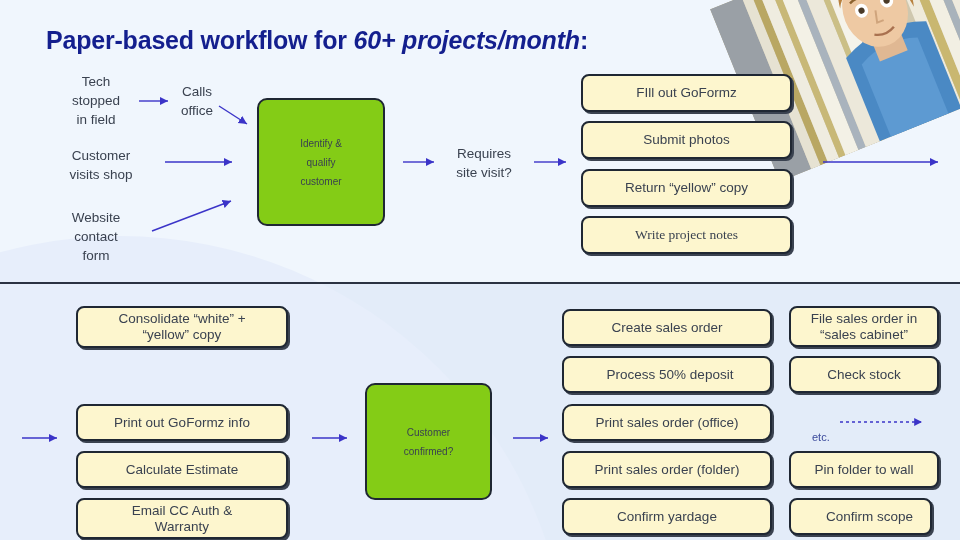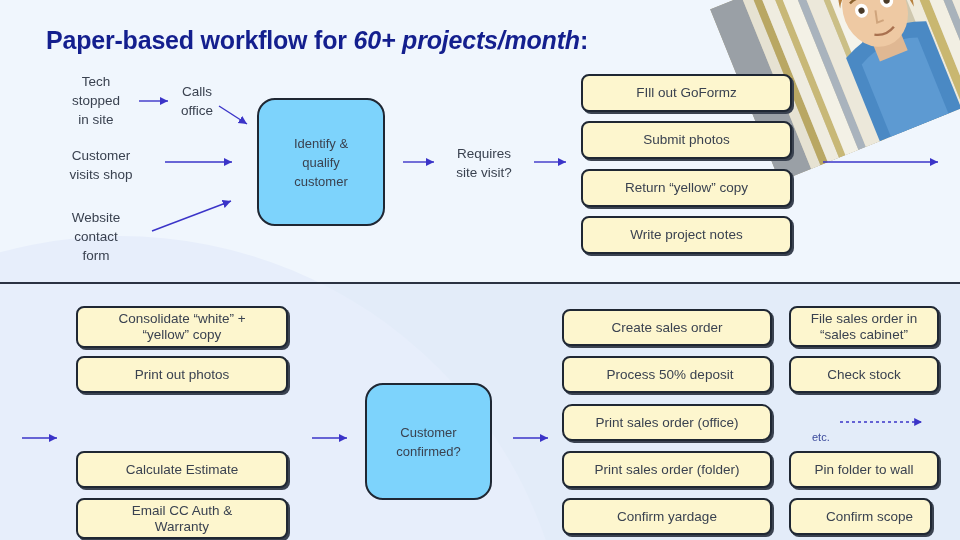--- a/index.html
+++ b/index.html
@@ -33,23 +33,23 @@
   .photo{position:absolute;left:735px;top:-48px;width:270px;height:186px;
          transform:rotate(-22deg);overflow:hidden;
          box-shadow:0 0 0 0 rgba(0,0,0,0);}
   .photo .inner{position:absolute;inset:0;}
 
   
   .ybox{position:absolute;background:#fdf6ce;border:2px solid #1f2733;border-radius:8px;
         box-shadow:2px 2px 0 #3a4250;
         display:flex;align-items:center;justify-content:center;text-align:center;
         color:#3a4250;font-size:13.5px;line-height:16px;padding:0 6px;box-sizing:border-box;}
-  .bbox{position:absolute;background:#7dd3fc;border:2.5px solid #1f2733;border-radius:18px;
+  .bbox{position:absolute;background:#84cc16;border:2.5px solid #1f2733;border-radius:10px;
         display:flex;align-items:center;justify-content:center;text-align:center;
-        color:#3a4250;font-size:13px;line-height:19px;box-sizing:border-box;}
+        color:#3a4250;font-size:10px;line-height:19px;box-sizing:border-box;}
   .tlabel{position:absolute;text-align:center;color:#3a4250;font-size:13.5px;line-height:19px;}
   .etc{position:absolute;color:#3b4a9c;font-size:11px;margin-top:16px;}
 
   svg.arrows{position:absolute;left:0;top:0;width:960px;height:540px;overflow:visible;}
 </style>
 </head>
 <body>
 
 <div id="slide">
 
@@ -138,44 +138,44 @@
     <line x1="823" y1="162" x2="938" y2="162" stroke="#3b34c8" stroke-width="1.4" marker-end="url(#ah)"></line>
 
     <line x1="22" y1="438" x2="57" y2="438" stroke="#3b34c8" stroke-width="1.4" marker-end="url(#ah)"></line>
     <line x1="312" y1="438" x2="347" y2="438" stroke="#3b34c8" stroke-width="1.4" marker-end="url(#ah)"></line>
     <line x1="513" y1="438" x2="548" y2="438" stroke="#3b34c8" stroke-width="1.4" marker-end="url(#ah)"></line>
     <line x1="840" y1="422" x2="922" y2="422" stroke="#3b34c8" stroke-width="1.3" stroke-dasharray="3,3" marker-end="url(#ahd)"></line>
   </svg>
 
   <div class="tlabel" style="left:46px;top:72px;width:100px;white-space:pre-line;">Tech
 stopped
-in site</div>
+in field</div>
   <div class="tlabel" style="left:166px;top:82px;width:62px;white-space:pre-line;">Calls
 office</div>
   <div class="tlabel" style="left:46px;top:146px;width:110px;white-space:pre-line;">Customer
 visits shop</div>
   <div class="tlabel" style="left:46px;top:208px;width:100px;white-space:pre-line;">Website
 contact
 form</div>
 
   <div class="bbox" style="left:257px;top:98px;width:128px;height:128px;white-space:pre-line;">Identify &amp;
 qualify
 customer</div>
 
   <div class="tlabel" style="left:438px;top:144px;width:92px;white-space:pre-line;">Requires
 site visit?</div>
 
   <div class="ybox" style="left:581px;top:74px;width:211px;height:38px;">FIll out GoFormz</div>
   <div class="ybox" style="left:581px;top:121px;width:211px;height:38px;">Submit photos</div>
   <div class="ybox" style="left:581px;top:169px;width:211px;height:38px;">Return “yellow” copy</div>
-  <div class="ybox" style="left:581px;top:216px;width:211px;height:38px;">Write project notes</div>
+  <div class="ybox" style="left:581px;top:216px;width:211px;height:38px;font-family:Liberation Serif, serif;">Write project notes</div>
 
   <div class="ybox" style="left:76px;top:306px;width:212px;height:42px;white-space:pre-line;text-align:center;">Consolidate “white” +
 “yellow” copy</div>
-  <div class="ybox" style="left:76px;top:356px;width:212px;height:37px;">Print out photos</div>
+  <div class="ybox" style="left:76px;top:404px;width:212px;height:37px;">Print out GoFormz info</div>
   <div class="ybox" style="left:76px;top:451px;width:212px;height:37px;">Calculate Estimate</div>
   <div class="ybox" style="left:76px;top:498px;width:212px;height:41px;white-space:pre-line;">Email CC Auth &amp;
 Warranty</div>
 
   <div class="bbox" style="left:365px;top:383px;width:127px;height:117px;white-space:pre-line;">Customer
 confirmed?</div>
 
   <div class="ybox" style="left:562px;top:309px;width:210px;height:37px;">Create sales order</div>
   <div class="ybox" style="left:562px;top:356px;width:210px;height:37px;padding-left:12px;">Process 50% deposit</div>
   <div class="ybox" style="left:562px;top:404px;width:210px;height:37px;border-radius:10px;">Print sales order (office)</div>

